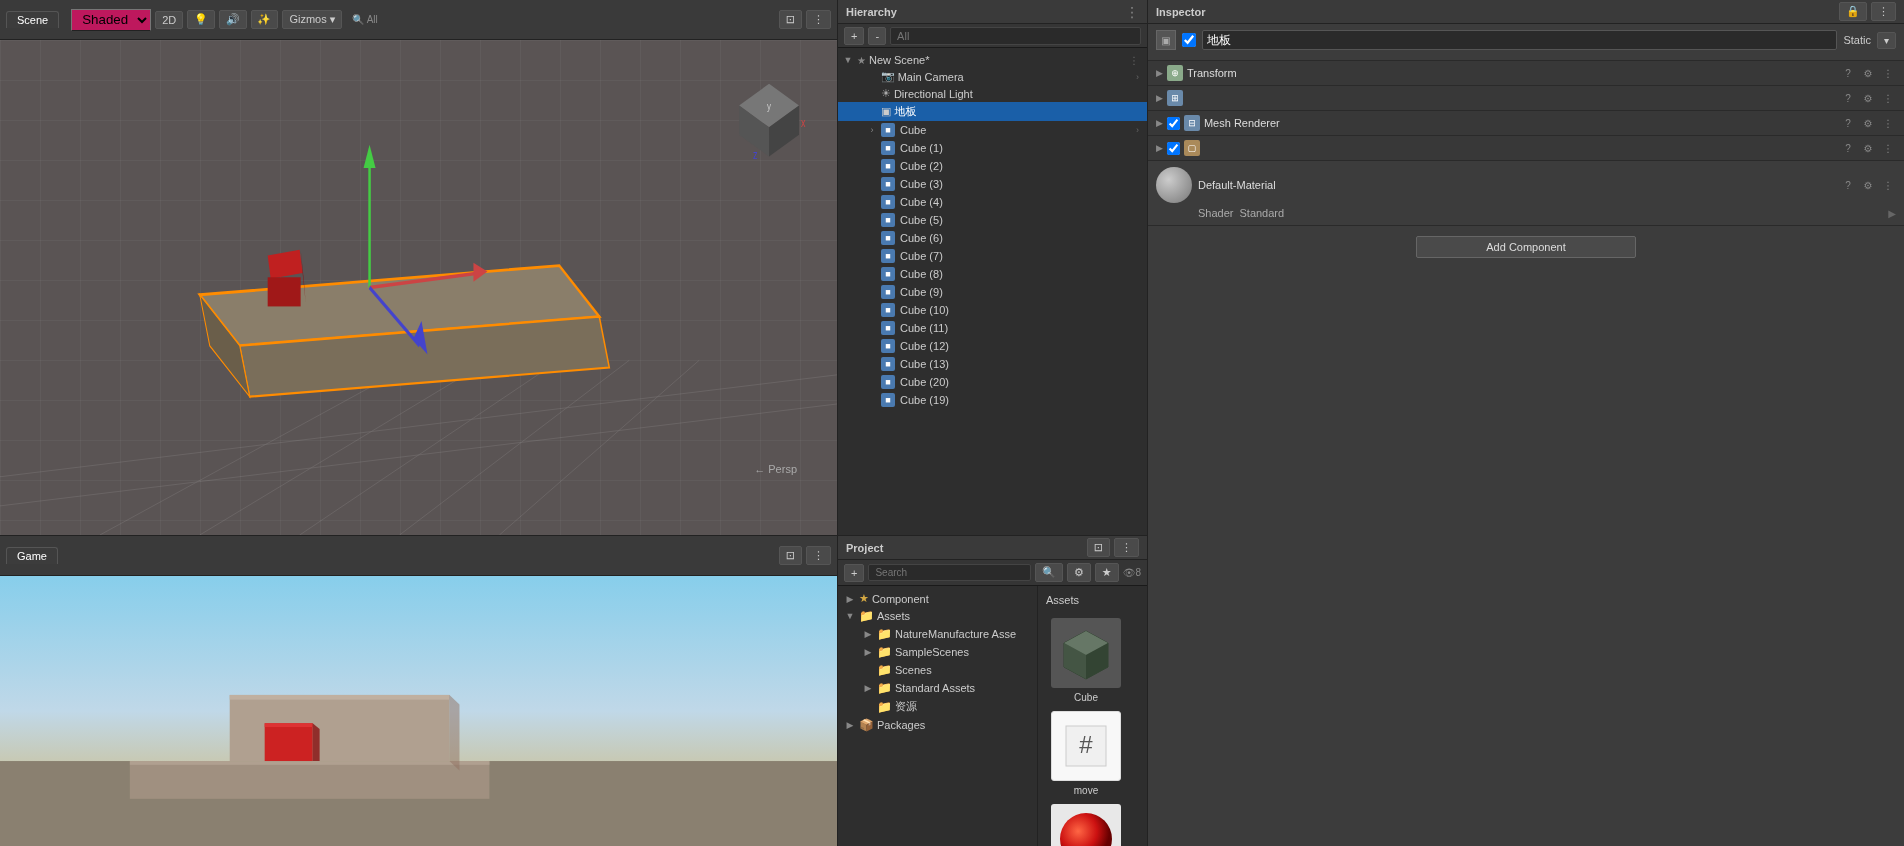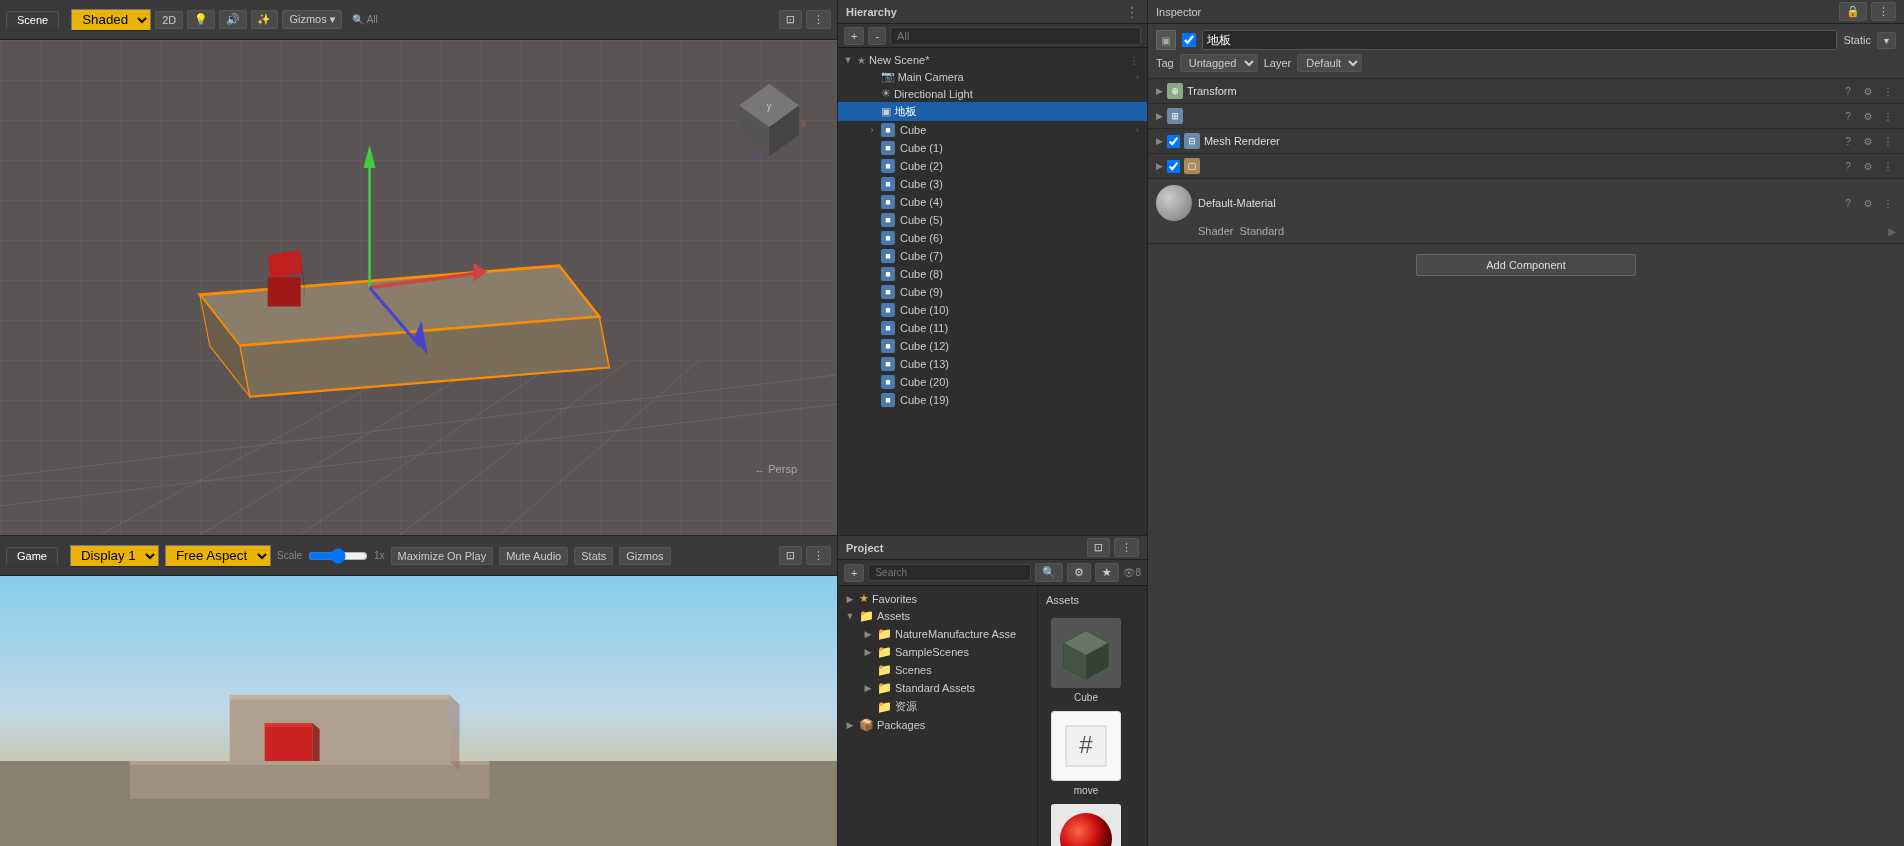--- a/index.html
+++ b/index.html
@@ -66,21 +66,21 @@
       border-radius: 3px 3px 0 0;
       border: 1px solid #555;
       border-bottom: none;
     }
     .panel-tab.active {
       background: #3c3c3c;
       color: #fff;
     }
     .scene-toolbar {
       height: 22px;
-      background: #eab308;
+      background: #be185d;
       display: flex;
       align-items: center;
       padding: 0 6px;
       gap: 4px;
       border-bottom: 1px solid #222;
     }
     .scene-view {
       flex: 1;
       background: #5a5454;
       position: relative;
@@ -302,21 +302,21 @@
     }
     .inspector-header {
       height: 24px;
       background: #3a3a3a;
       display: flex;
       align-items: center;
       padding: 0 8px;
       border-bottom: 1px solid #222;
       gap: 4px;
     }
-    .inspector-header-title { font-size: 11px; color: #ccc; font-weight: normal; }
+    .inspector-header-title { font-size: 11px; color: #ccc; font-weight: bold; }
     .inspector-top {
       padding: 6px 8px;
       background: #3c3c3c;
       border-bottom: 1px solid #2a2a2a;
     }
     .inspector-name-row {
       display: flex;
       align-items: center;
       gap: 6px;
       margin-bottom: 4px;
@@ -545,35 +545,20 @@
           </g>
         </svg>
 
         <div class="persp-label">← Persp</div>
       </div>
     </div>
 
     <div class="game-panel">
       <div class="panel-tab-bar">
         <div class="panel-tab active">Game</div>
-        <div style="margin-left:8px; display:flex; align-items:center; gap:6px;">
-          <select class="scene-toolbar">
-            <option>Display 1</option>
-          </select>
-          <select class="scene-toolbar">
-            <option>Free Aspect</option>
-          </select>
-          <span style="font-size:10px;color:#888;">Scale</span>
-          <input type="range" style="width: 60px;" min="0" max="2" step="0.1" value="1">
-          <span style="font-size:10px;color:#888;">1x</span>
-          <button class="toolbar-btn">Maximize On Play</button>
-          <button class="toolbar-btn">Mute Audio</button>
-          <button class="toolbar-btn">Stats</button>
-          <button class="toolbar-btn">Gizmos</button>
-        </div>
         <div style="margin-left:auto; display:flex; gap:4px; align-items:center;">
           <button class="toolbar-btn">⊡</button>
           <button class="toolbar-btn">⋮</button>
         </div>
       </div>
 
       <div class="game-view">
 
         <svg style="position:absolute;inset:0;width:100%;height:100%;" viewBox="0 0 838 286" preserveAspectRatio="none">
 
@@ -745,21 +730,21 @@
         <button class="toolbar-btn">⚙</button>
         <button class="toolbar-btn">★</button>
         <span style="font-size:10px;color:#888;">👁8</span>
       </div>
       <div class="project-content">
         <div class="project-tree">
 
           <div class="project-tree-item">
             <span class="expand-btn">▶</span>
             <span style="color:#d4a843;">★</span>
-            <span>Favorites</span>
+            <span>Component</span>
           </div>
 
           <div class="project-tree-item">
             <span class="expand-btn">▼</span>
             <span class="folder-icon">📁</span>
             <span>Assets</span>
           </div>
 
           <div class="project-tree-item" style="padding-left:24px;">
             <span class="expand-btn">▶</span>
@@ -850,30 +835,20 @@
     </div>
 
     <div class="inspector-top">
       <div class="inspector-name-row">
         <div class="inspector-icon-box">▣</div>
         <input type="checkbox" class="inspector-checkbox" checked="" style="">
         <input type="text" class="inspector-name-input" value="地板" style="">
         <span class="static-label">Static</span>
         <button class="toolbar-btn" style="font-size:10px;">▾</button>
       </div>
-      <div class="inspector-tag-row">
-        <span>Tag</span>
-        <select class="inspector-select">
-          <option>Untagged</option>
-        </select>
-        <span>Layer</span>
-        <select class="inspector-select">
-          <option>Default</option>
-        </select>
-      </div>
     </div>
 
     <div class="component-section">
       <div class="component-header">
         <span class="component-expand">▶</span>
         <div class="component-icon" style="background:#8aaa8a;">⊕</div>
         <span class="component-title">Transform</span>
         <div class="component-actions">
           <span class="comp-action-btn">?</span>
           <span class="comp-action-btn">⚙</span>

